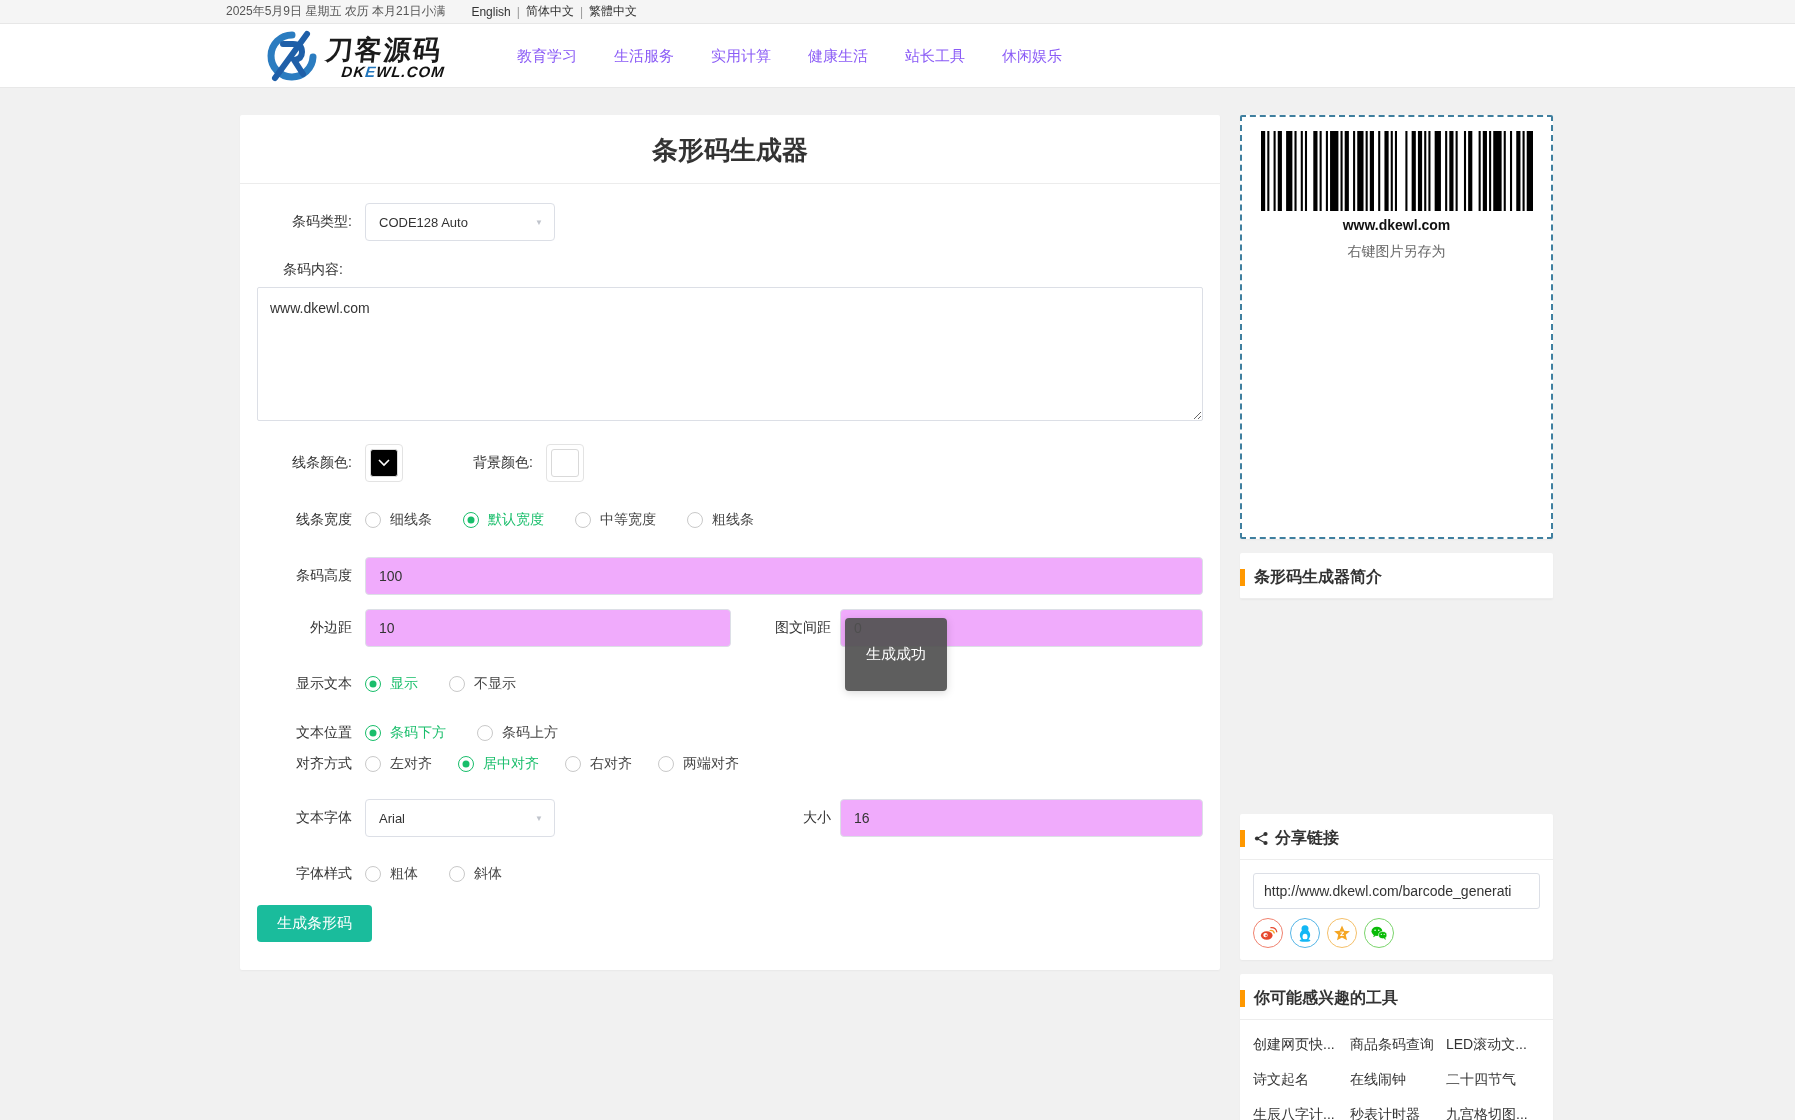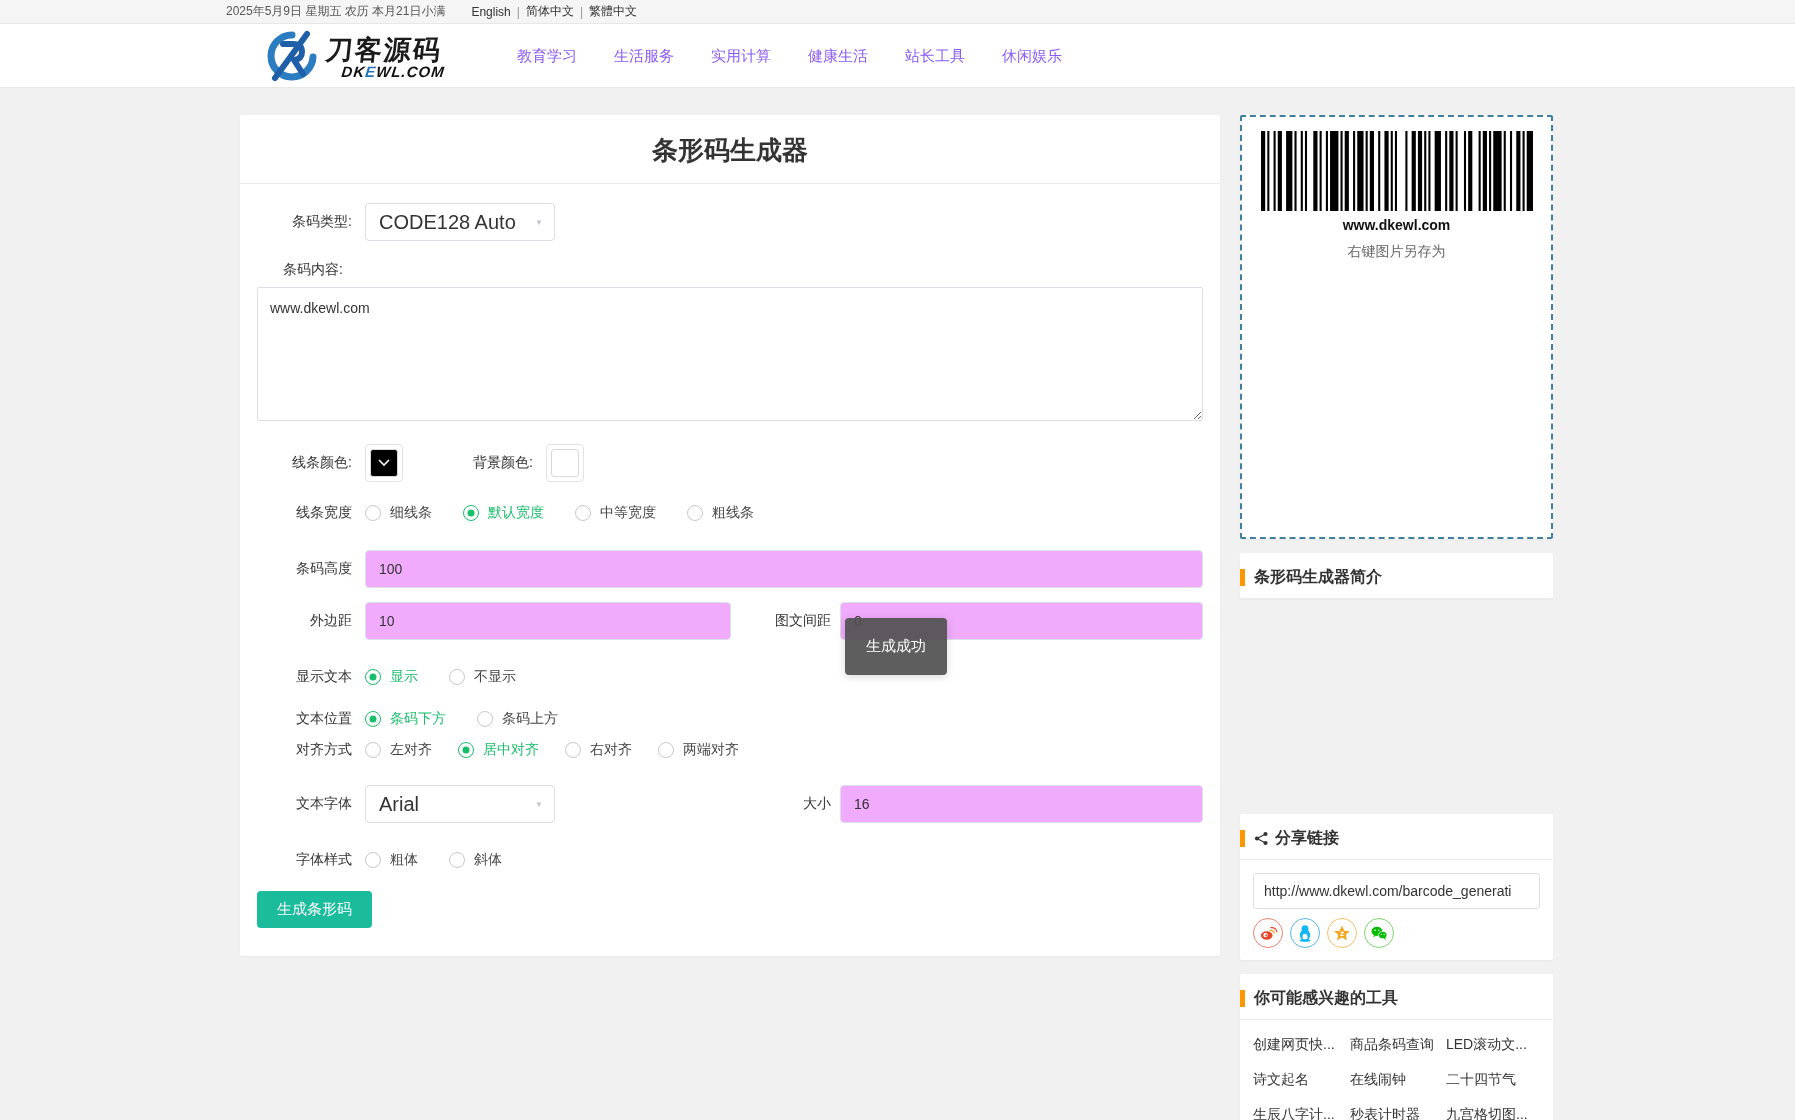--- a/index.html
+++ b/index.html
@@ -32,21 +32,21 @@
   .card-title { text-align:center; font-size:26px; font-weight:bold; color:#333;
     padding:18px 0 15px; border-bottom:1px solid #ececec; }
   .form { padding:10px 17px 0; }
   .form-row { display:flex; align-items:center; }
   .row-label { width:95px; text-align:right; margin-right:13px; font-size:14px; color:#333; flex-shrink:0; white-space:nowrap; }
   .row-label2 { width:70px; text-align:right; margin-right:9px; font-size:14px; color:#333; flex-shrink:0; margin-left:auto; white-space:nowrap; }
   .standalone-label { font-size:14px; color:#333; text-align:left; padding-left:26px; margin:20px 0 8px; }
   
   .select { position:relative; width:190px; height:38px; border:1px solid #dcdfe6; border-radius:4px;
     background:#fff; display:flex; align-items:center; padding:0 30px 0 13px; cursor:pointer; }
-  .select-value { font-size:20px; color:#333; }
+  .select-value { font-size:13px; color:#333; }
   .select-arrow { position:absolute; right:10px; top:50%; transform:translateY(-50%) scale(0.8);
     font-size:10px; color:#c0c4cc; }
   
   .content-textarea { width:100%; height:134px; border:1px solid #dcdfe6; border-radius:2px;
     font-family:"Liberation Sans","DejaVu Sans",sans-serif; font-size:14px; color:#333;
     padding:10px 12px; resize:both; outline:none; line-height:20px; }
   
   .color-picker { width:38px; height:38px; border:1px solid #e3e3e3; border-radius:4px;
     display:flex; align-items:center; justify-content:center; cursor:pointer; background:#fff; }
   .color-swatch { width:28px; height:28px; border-radius:3px; border:1px solid #d9d9d9;
@@ -67,21 +67,21 @@
   .radio-option.selected .radio-circle { border:1.5px solid #19be6b; }
   .radio-option.selected .radio-circle::after { content:""; position:absolute; left:50%; top:50%;
     width:7px; height:7px; border-radius:50%; background:#19be6b; transform:translate(-50%,-50%); }
   .radio-option.selected .radio-label { color:#19be6b; }
   
   .submit-btn { margin:22px 0 0 0; width:115px; height:37px; background:#1abc9c; color:#fff;
     border:none; border-radius:4px; font-size:15px; cursor:pointer;
     font-family:"Liberation Sans","DejaVu Sans",sans-serif; }
   
   .toast { position:absolute; left:845px; top:618px; background:rgba(80,80,80,0.92); color:#fff;
-    font-size:15px; padding:19px 21px; border-radius:4px; white-space:nowrap;
+    font-size:15px; padding:27px 21px; border-radius:4px; white-space:nowrap;
     box-shadow:0 2px 8px rgba(0,0,0,0.15); z-index:20; }
   
   .side-panel { position:absolute; left:1240px; width:313px; background:#fff; border-radius:2px;
     box-shadow:0 1px 2px rgba(0,0,0,0.04); }
   .preview-box { top:115px; height:424px; background:#fff; border:2px dashed #3f7f9f;
     text-align:center; padding-top:14px; }
   .barcode-figure { display:inline-block; cursor:pointer; }
   .barcode-text { font-size:14px; font-weight:bold; color:#111; margin-top:2px; }
   .preview-hint { font-size:14px; color:#666; margin-top:9px; }
   .panel-header { display:flex; align-items:center; padding:14px 0 10px; border-bottom:1px solid #ededed; }
@@ -172,21 +172,21 @@
       <div class="color-picker">
         <span class="color-swatch" style="background: rgb(255, 255, 255);">
           <svg width="12" height="8" viewBox="0 0 12 8">
               <polyline points="1,1 6,6 11,1" fill="none" stroke="#ffffff" stroke-width="1.6"></polyline>
             </svg>
         </span>
       </div>
     </div>
 
     
-    <div class="form-row" style="margin-top:22px;">
+    <div class="form-row" style="margin-top:29px;">
       <span class="row-label">线条宽度</span>
       <div class="radio-group">
         <label class="radio-option">
           <span class="radio-circle"></span>
           <span class="radio-label">细线条</span>
         </label>
         <label class="radio-option selected">
           <span class="radio-circle"></span>
           <span class="radio-label">默认宽度</span>
         </label>
@@ -224,21 +224,21 @@
           <span class="radio-label">显示</span>
         </label>
         <label class="radio-option">
           <span class="radio-circle"></span>
           <span class="radio-label">不显示</span>
         </label>
       </div>
     </div>
 
     
-    <div class="form-row" style="margin-top:24px;">
+    <div class="form-row" style="margin-top:31px;">
       <span class="row-label">文本位置</span>
       <div class="radio-group">
         <label class="radio-option selected">
           <span class="radio-circle"></span>
           <span class="radio-label">条码下方</span>
         </label>
         <label class="radio-option">
           <span class="radio-circle"></span>
           <span class="radio-label">条码上方</span>
         </label>

